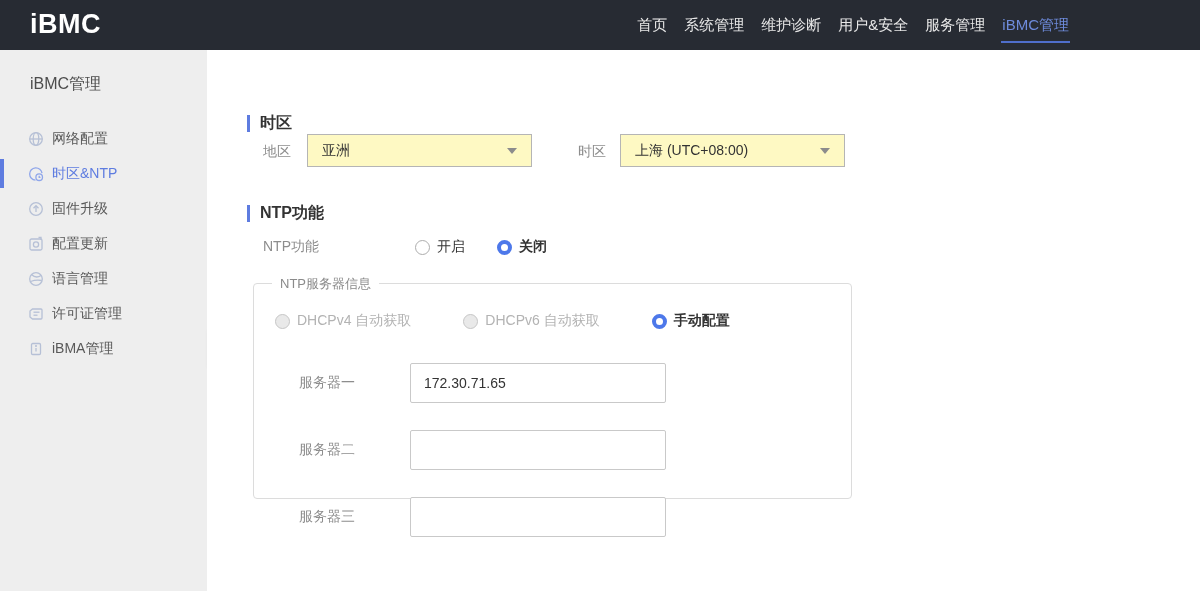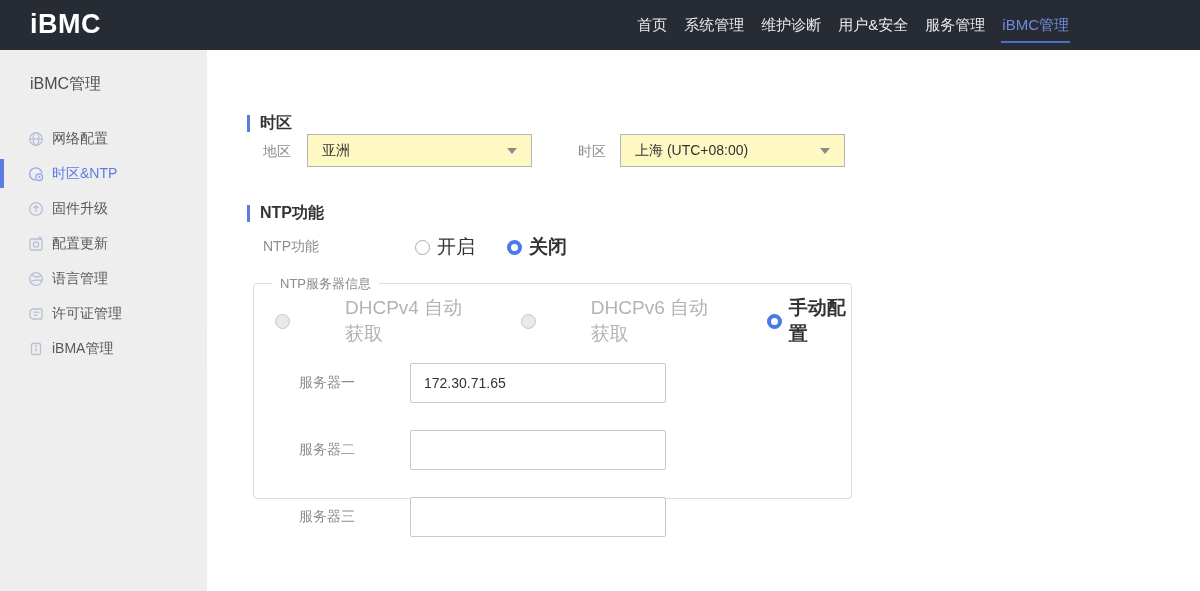--- a/index.html
+++ b/index.html
@@ -43,26 +43,26 @@
   .select { position:absolute; top:84px; width:225px; height:33px; border:1px solid #b5b5b5; background:#fef9c3;
     display:flex; align-items:center; padding:0 14px; font-size:14px; color:#333; cursor:pointer; }
   .select .caret { margin-left:auto; width:0; height:0; border-left:5px solid transparent;
     border-right:5px solid transparent; border-top:6px solid #8c8c8c; }
   .region-select { left:100px; }
   .tz-select { left:413px; }
 
   .ntp-title { top:153px; }
   .ntp-enable { position:absolute; left:56px; top:189px; height:16px; display:flex; align-items:center; }
   .ntp-enable .form-label { width:152px; }
-  .radio-opt { display:flex; align-items:center; font-size:19px; color:#333; cursor:pointer; }
+  .radio-opt { display:flex; align-items:center; font-size:14px; color:#333; cursor:pointer; }
   .radio-opt + .radio-opt { margin-left:32px; }
   .radio { width:15px; height:15px; border-radius:50%; border:1px solid #adadad; background:#fff; margin-right:7px; flex:0 0 15px; }
   .radio.checked { border:4px solid #4d78ea; }
   .radio.disabled { background:#e9e9e9; border-color:#c6c6c6; }
-  .radio-opt.disabled { color:#b3b3b3; cursor:default;gap:48px; }
+  .radio-opt.disabled { color:#b3b3b3; cursor:default; }
   .radio-opt .bold { font-weight:bold; }
 
   .fieldset { position:absolute; left:46px; top:233px; width:599px; height:216px;
     border:1px solid #dcdcdc; border-radius:4px; }
   .fieldset .legend { position:absolute; top:-9px; left:18px; background:#fff; padding:0 8px;
     font-size:13px; color:#8a8a8a; }
   .mode-row { position:absolute; left:21px; top:28px; height:18px; display:flex; align-items:center; gap:20px; }
   .server-row { position:absolute; left:37px; height:40px; display:flex; align-items:center; }
   .server-row .form-label { width:111px;margin-left:8px; }
   .server-row input { width:256px; height:40px; border:1px solid #c9c9c9; border-radius:2px;

